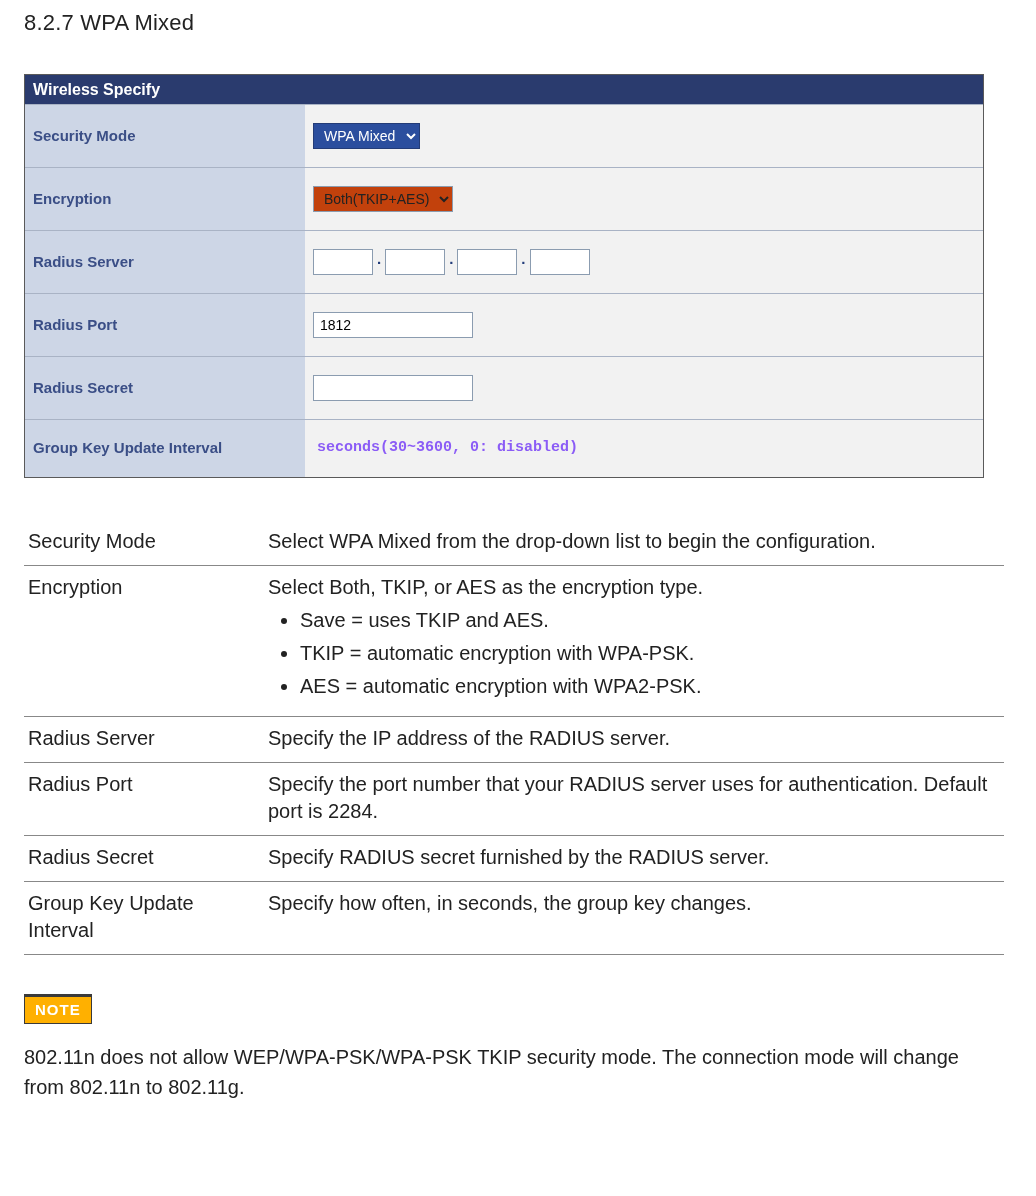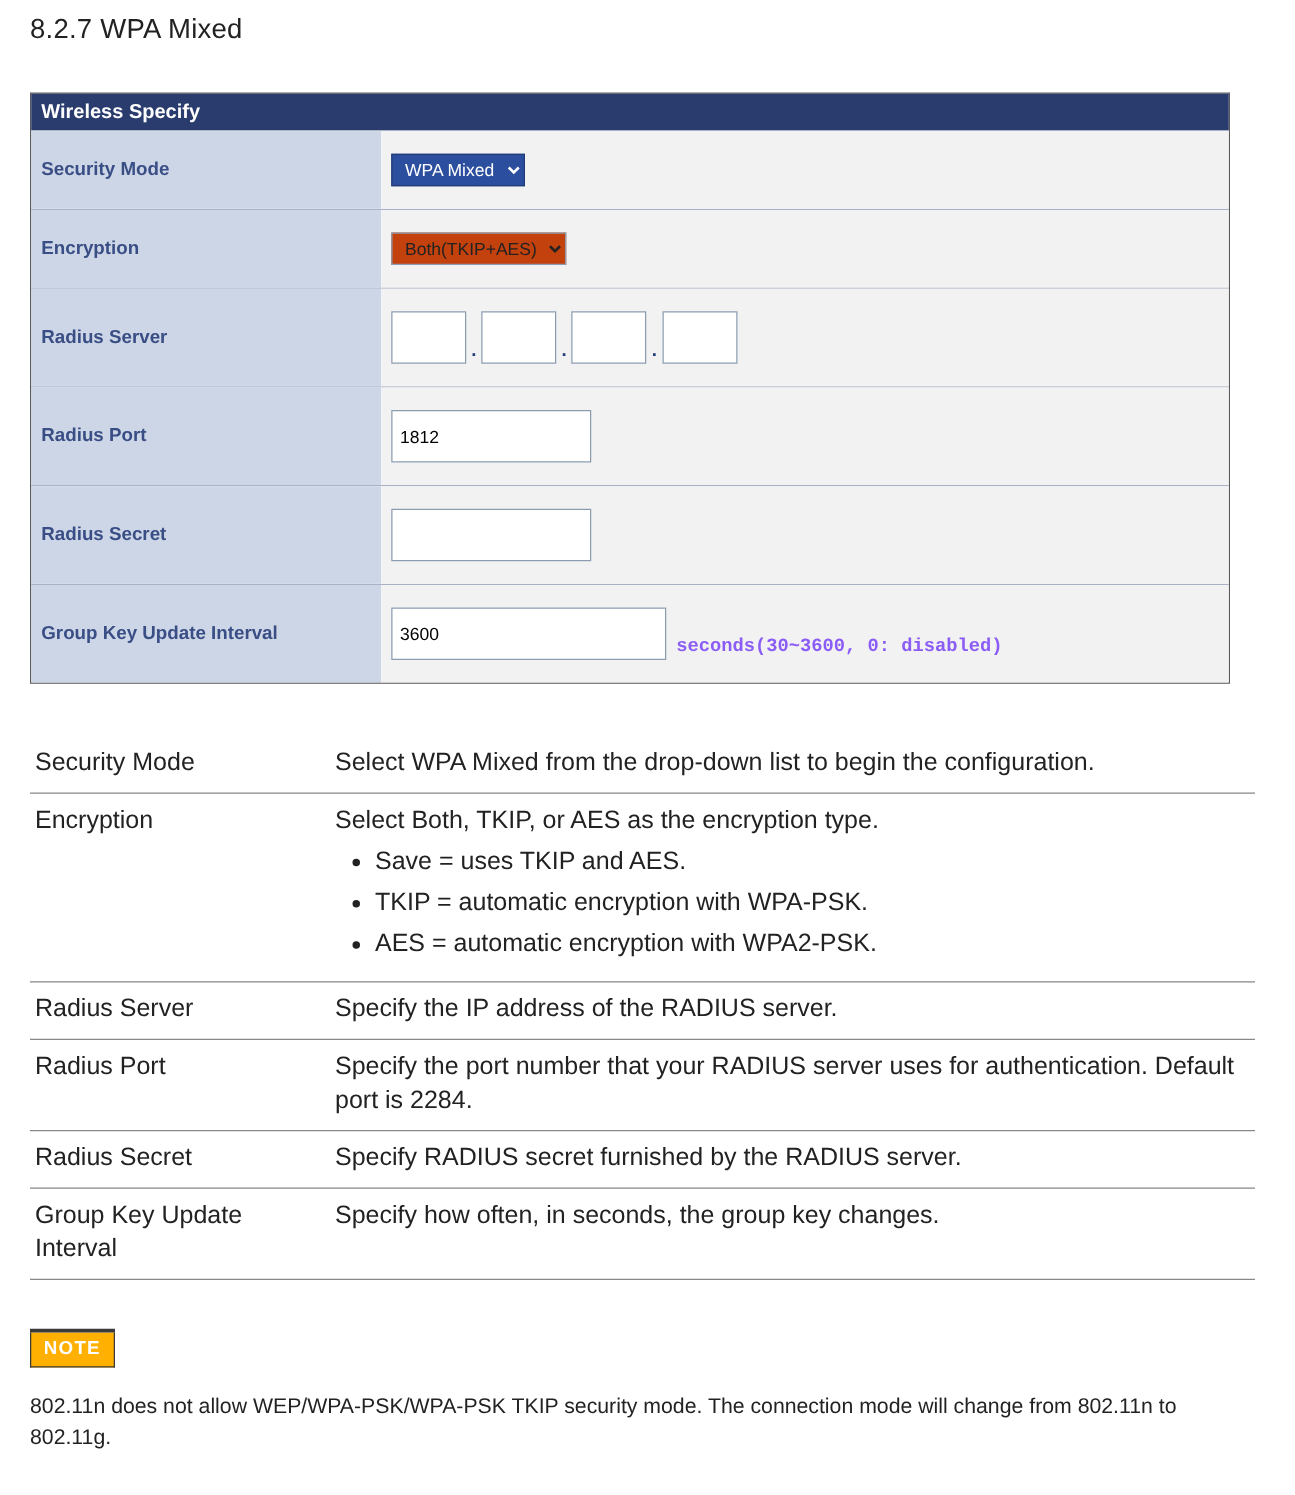--- a/index.html
+++ b/index.html
@@ -59,39 +59,39 @@
     padding:10px 8px;
     font-size:15px;
     display:flex;
     align-items:center;
   }
   .pcontent{
     flex:1;
     background:var(--col-content-bg);
     padding:18px 8px;
     display:flex;
-    align-items:flex-end;
+    align-items:flex-start;
     flex-wrap:wrap;
     gap:4px;
   }
   .pcontent select{
     height:26px;
     font-size:14px;
     background:#2b4e9e;
     color:#fff;
     border:1px solid #233c78;
     padding:2px 6px;
   }
   .pcontent select.light{
     background:#c2410c;
     color:#222;
     border:1px solid var(--col-input-border);
   }
   .pcontent input[type=text]{
-    height:42px;
+    height:26px;
     border:1px solid var(--col-input-border);
     background:#fff;
     font-size:14px;
     padding:2px 6px;
   }
   .ip input{width:60px;text-align:left;}
   .ip .dot{font-size:15px;font-weight:bold;color:#223c7a;}
   .notice{
     color:var(--col-notice);
     font-weight:bold;
@@ -143,21 +143,21 @@
     letter-spacing:1px;
     margin-bottom:18px;
     position:relative;
   }
   .note-badge::before{
     content:"";
     position:absolute;
     top:-3px;left:-1px;right:-1px;height:3px;
     background:#3a3a3a;
   }
-  .note-text{font-size:17px;line-height:1.5;max-width:980px;}
+  .note-text{font-size:20px;line-height:1.5;max-width:980px;}
 </style>
 </head>
 <body>
 
 
 
 
 <div class="section-title">8.2.7 WPA Mixed</div>
 
 
@@ -206,21 +206,20 @@
   <div class="prow">
     <div class="plabel">Radius Secret</div>
     <div class="pcontent">
       <input type="text" style="width: 160px;" value="">
     </div>
   </div>
 
   <div class="prow">
     <div class="plabel">Group Key Update Interval</div>
     <div class="pcontent">
-      <input type="text" style="width: 220px;" value="3600">
       <span class="hint">seconds(30~3600, 0: disabled)</span>
     </div>
   </div>
 
 </div>
 
 
 <table class="desc">
 
   <tbody id="desc-body">

